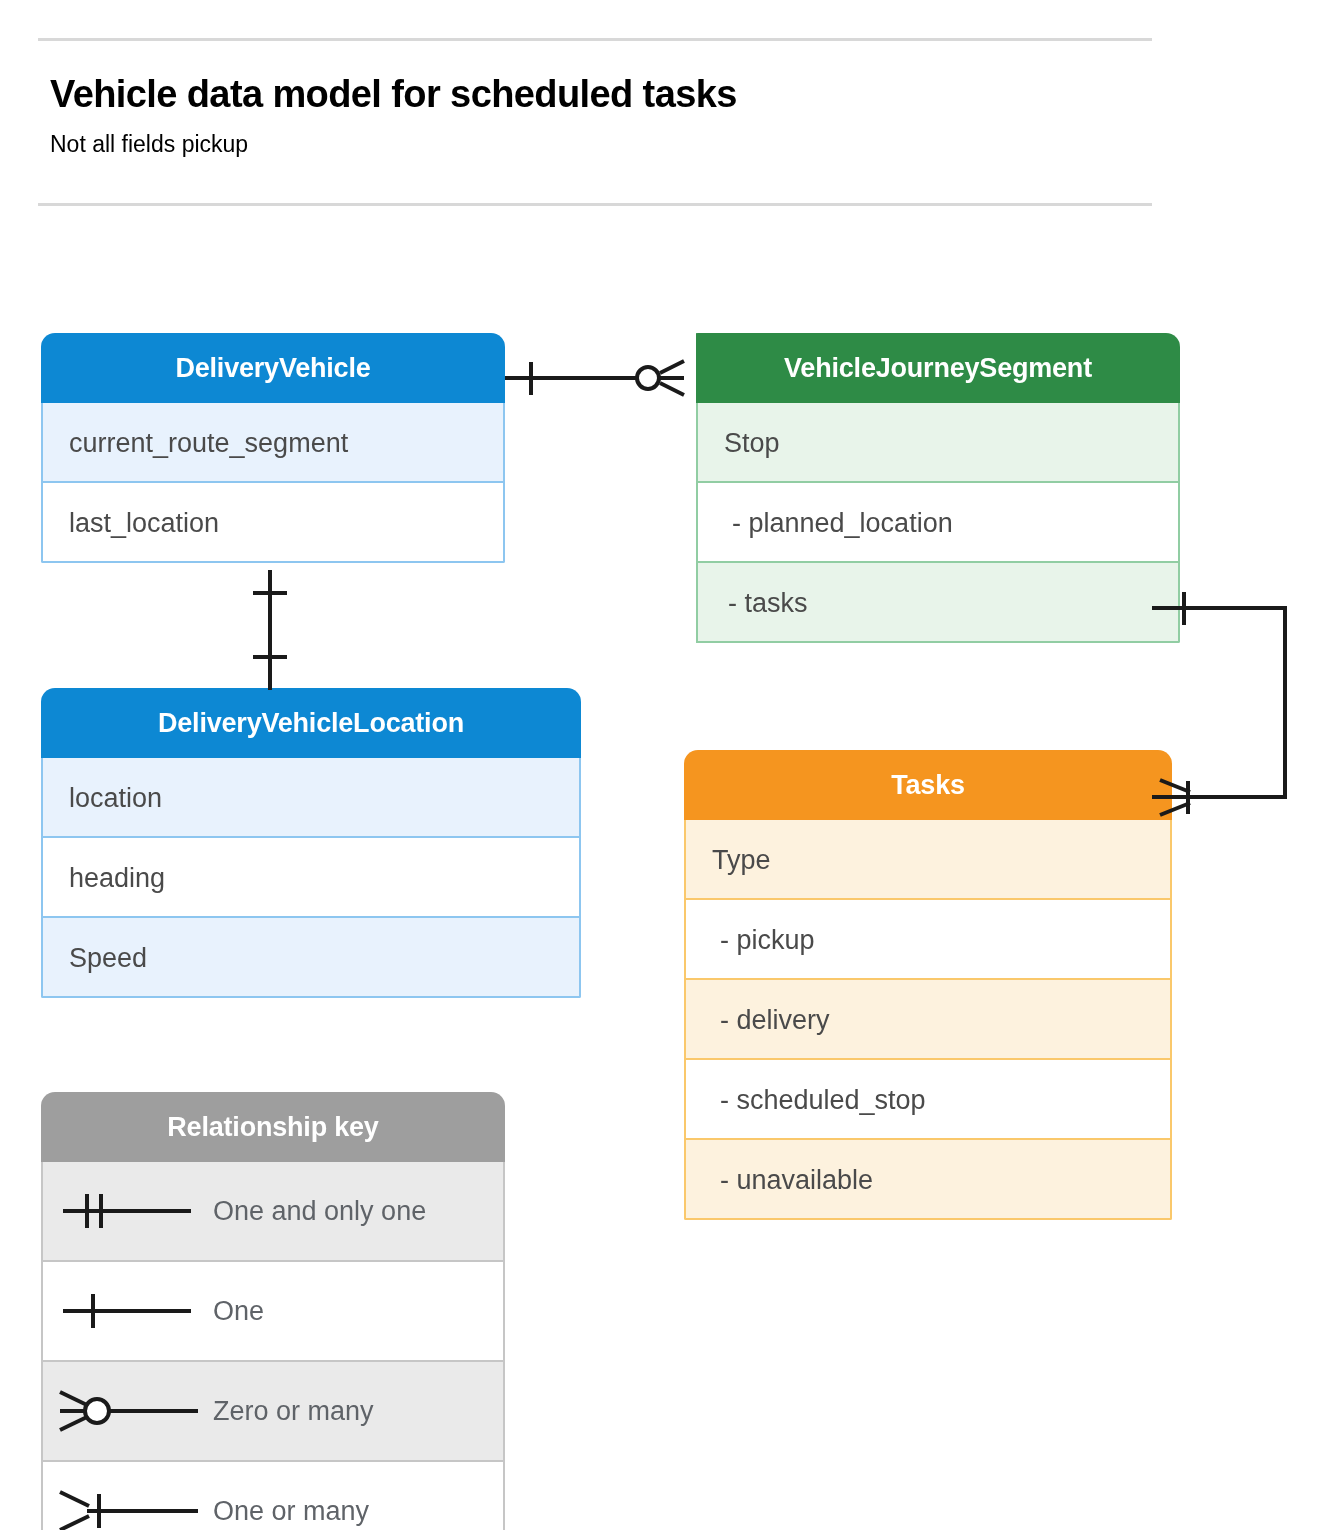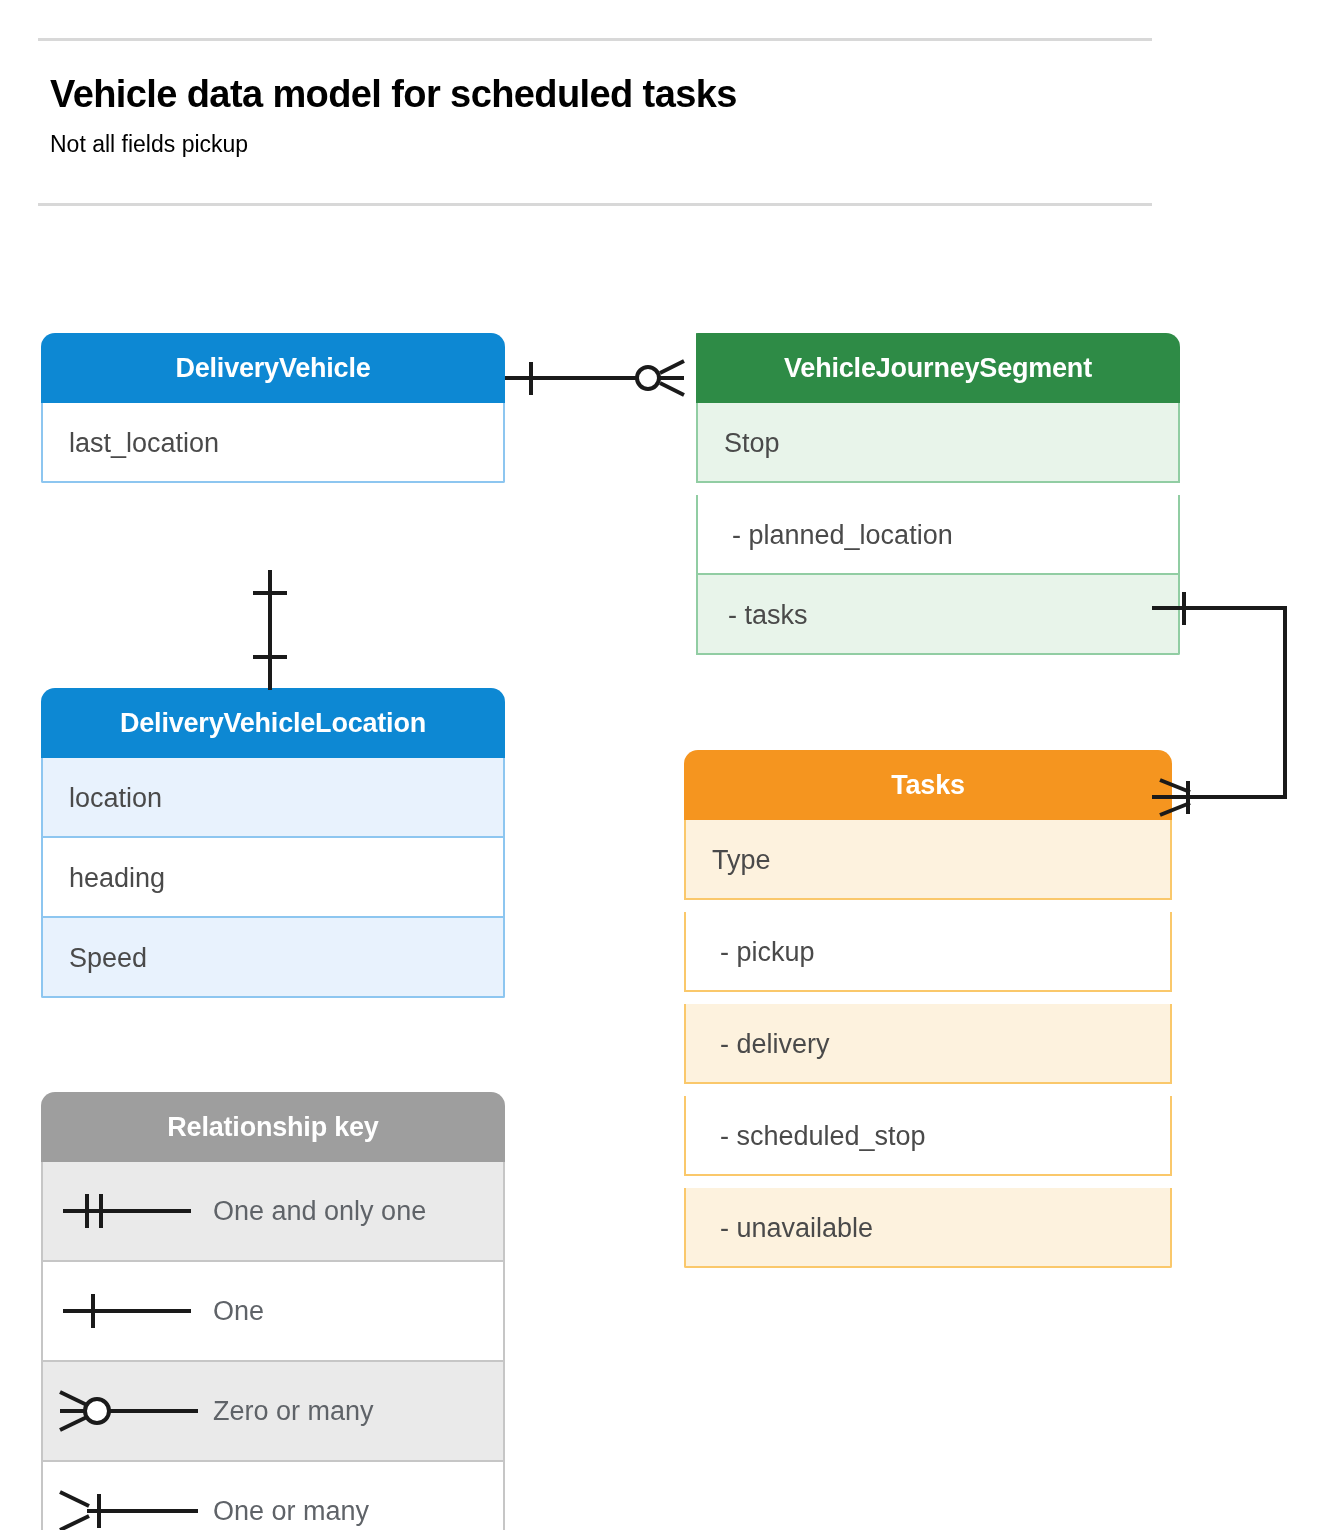--- a/index.html
+++ b/index.html
@@ -70,21 +70,21 @@
     line-height: 80px;
     font-size: 27px;
     font-weight: 400;
     color: #4a4a4a;
     padding-left: 26px;
     white-space: nowrap;
     border-left: 2px solid transparent;
     border-right: 2px solid transparent;
     border-bottom: 2px solid transparent;
   }
-  .entity .erow.indent { padding-left: 34px; margin-top: 12px; }
+  .entity .erow.indent { padding-left: 34px; }
   .entity .erow.indent2 { padding-left: 30px; }
 
   
   .e-blue .ehead { background: #0d88d3; }
   .e-blue .erow  { border-color: #8dc6f0; background: #ffffff; }
   .e-blue .erow.tint { background: #e8f2fd; }
 
   
   .e-green .ehead { background: #2e8b46; }
   .e-green .erow  { border-color: #91cda3; background: #ffffff; }
@@ -93,21 +93,21 @@
   
   .e-orange .ehead { background: #f5951f; }
   .e-orange .erow  { border-color: #fac86b; background: #ffffff; }
   .e-orange .erow.tint { background: #fdf2de; }
 
   
   .e-gray .ehead { background: #9e9e9e; }
 
   
   #entity-delivery-vehicle          { left: 41px;  top: 333px;  width: 464px; }
-  #entity-delivery-vehicle-location { left: 41px;  top: 688px;  width: 464px; }
+  #entity-delivery-vehicle-location { left: 41px;  top: 688px;  width: 540px; }
   #entity-vehicle-journey-segment   { left: 684px; top: 333px;  width: 496px; padding-left: 12px; }
   #entity-tasks                     { left: 684px; top: 750px;  width: 488px; }
   #relationship-key                 { left: 41px;  top: 1092px; width: 464px; }
 
   
   .legend-row {
     height: 100px;
     display: flex;
     align-items: center;
     font-size: 27px;
@@ -139,20 +139,21 @@
 </head>
 <body>
 
 <div class="rule" id="rule-top"></div>
 <div id="page-title">Vehicle data model for scheduled tasks</div>
 <div id="page-subtitle">Not all fields pickup</div>
 <div class="rule" id="rule-bot"></div>
 
 <div class="entity e-blue" id="entity-delivery-vehicle">
   <div class="ehead">DeliveryVehicle</div>
+  <div class="erow tint">current_route_segment</div>
   <div class="erow">last_location</div>
 </div>
 
 <div class="entity e-blue" id="entity-delivery-vehicle-location">
   <div class="ehead">DeliveryVehicleLocation</div>
   <div class="erow tint">location</div>
   <div class="erow">heading</div>
   <div class="erow tint">Speed</div>
 </div>
 

